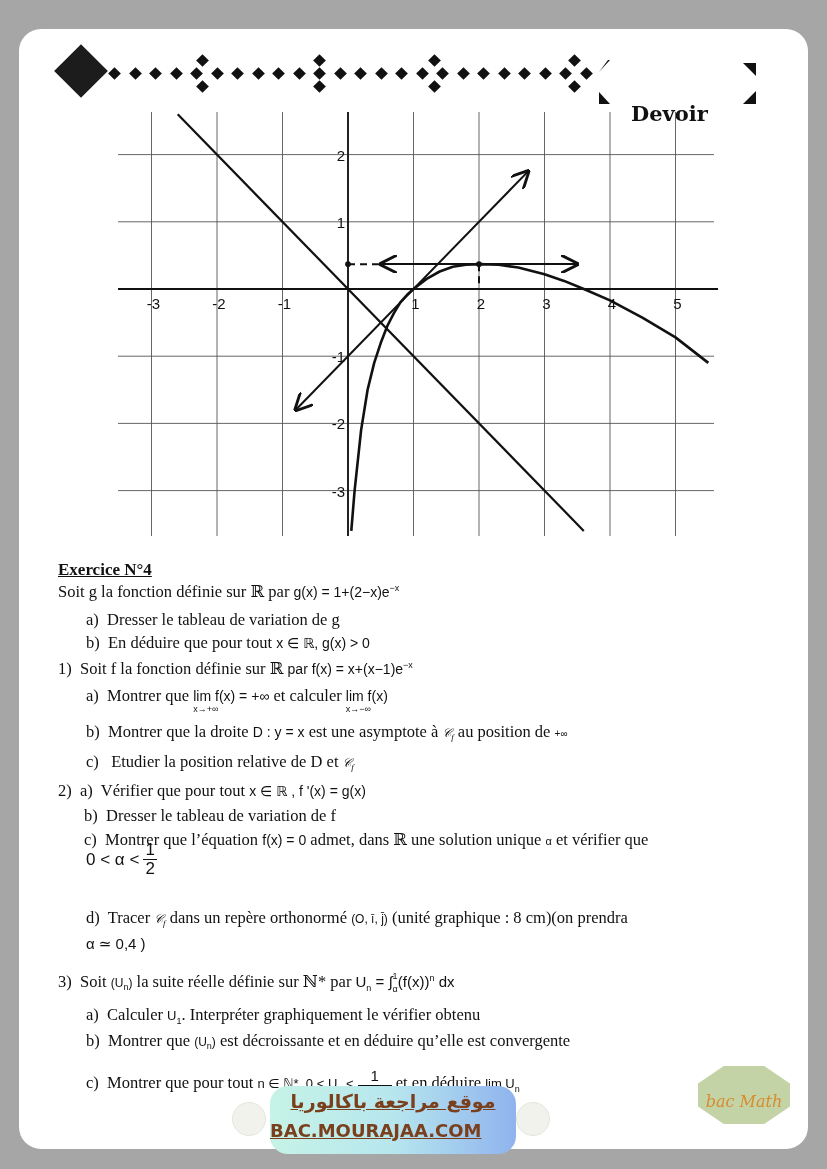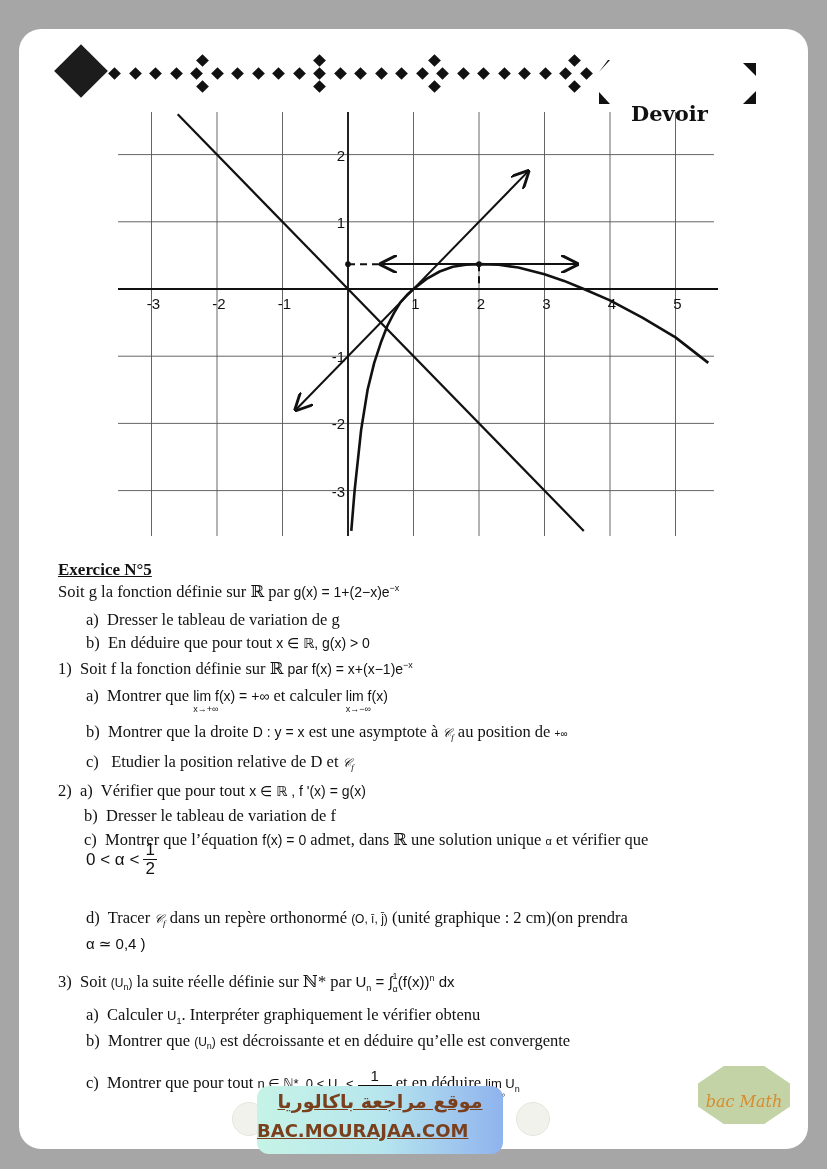--- a/index.html
+++ b/index.html
@@ -11,21 +11,21 @@
   .dot{position:absolute;width:9px;height:9px;background:#111;transform:rotate(45deg);}
   .devoir{position:absolute;left:631px;top:63px;font-family:"DejaVu Serif",serif;font-weight:bold;font-size:21px;color:#111;margin-top:38px;}
   .chart{position:absolute;left:110px;top:110px;}
   .txt{position:absolute;font-family:"Liberation Serif","DejaVu Serif",serif;font-size:16.5px;color:#111;white-space:nowrap;}
   .math{font-family:"Liberation Sans","DejaVu Sans",sans-serif;font-size:14px;}
   .ex-title{font-weight:bold;text-decoration:underline;font-size:17px;}
   .sub{font-size:9px;}
   .frac{display:inline-block;vertical-align:middle;text-align:center;font-family:"Liberation Sans",sans-serif;font-size:17px;line-height:18px;}
   .frac .num{display:block;border-bottom:1.5px solid #111;padding:0 2px;}
   .frac .den{display:block;}
-  .banner{position:absolute;left:257px;top:1086px;width:246px;height:68px;border-radius:12px;background:linear-gradient(90deg,#c6f3e6 0%,#b7e6ee 50%,#8fb3ee 100%);}
+  .banner{position:absolute;left:270px;top:1086px;width:246px;height:68px;border-radius:18px;background:linear-gradient(90deg,#c6f3e6 0%,#b7e6ee 50%,#8fb3ee 100%);}
   .banner .ar{position:absolute;left:0;top:4px;width:100%;text-align:center;font-family:"DejaVu Sans",sans-serif;font-weight:bold;font-size:19px;color:#7a3f1d;text-decoration:underline;}
   .banner .lat{position:absolute;left:0;top:34px;width:100%;text-align:left;font-family:"DejaVu Sans",sans-serif;font-weight:bold;font-size:18px;color:#7a3f1d;text-decoration:underline;}
   .logo-circ{position:absolute;width:32px;height:32px;border-radius:50%;background:#f2f2ec;border:1px solid #e6e6e0;}
   .bacmath{position:absolute;left:698px;top:1066px;width:92px;height:58px;background:#c3d3a6;clip-path:polygon(28% 0,72% 0,100% 30%,100% 70%,72% 100%,28% 100%,0 70%,0 30%);}
   .bacmath span{position:absolute;left:0;top:26px;width:100%;text-align:center;font-family:"DejaVu Serif",serif;font-style:italic;font-size:16px;color:#d88c2e;}
 </style>
 </head>
 <body>
 
 <div class="page"></div>
@@ -115,21 +115,21 @@
     <polyline points="241.3,420.9 244.6,380.6 251.1,320.1 257.6,279.8 264.2,252.9 270.8,232.8 277.3,216.0 283.9,203.2 290.4,192.4 296.9,185.0 303.5,179.0 316.6,168.9 329.7,161.5 342.8,156.8 355.9,154.8 369.0,154.1 388.6,154.8 408.3,157.5 434.5,164.2 454.1,170.9 473.8,179.0 500.0,190.4 532.8,207.9 565.5,227.4 598.3,252.9" fill="none" stroke="#111" stroke-width="2.6" stroke-linejoin="round"></polyline>
     <polyline points="67.7,4.3 473.8,420.9" fill="none" stroke="#111" stroke-width="2.2"></polyline>
     <polyline points="185.6,300.0 418.1,61.4" fill="none" stroke="#111" stroke-width="2" marker-start="url(#ah)" marker-end="url(#ah)"></polyline>
     <polyline points="270.8,154.1 467.3,154.1" fill="none" stroke="#111" stroke-width="2" marker-start="url(#ah)" marker-end="url(#ah)"></polyline>
     <line x1="238" y1="154.136" x2="270.75" y2="154.136" stroke="#111" stroke-width="2" stroke-dasharray="7,5"></line>
     <line x1="369" y1="154.136" x2="369" y2="179" stroke="#111" stroke-width="2" stroke-dasharray="7,5"></line>
     <circle cx="238" cy="154.136" r="2.8" fill="#111"></circle>
     <circle cx="369" cy="154.136" r="2.8" fill="#111"></circle>
   </svg>
 
-<div class="txt ex-title" style="left:58px;top:560px">Exercice N°5</div>
+<div class="txt ex-title" style="left:58px;top:560px">Exercice N°4</div>
 
 <div class="txt" style="left:58px;top:582px">
   <span>Soit g la fonction définie sur ℝ par</span>
   <span class="math"><span>g(x) = 1+(2−x)e</span><sup class="sub">−x</sup></span>
 </div>
 
 <div class="txt" style="left:86px;top:610px">
   <span>a)</span>&nbsp;&nbsp;<span>Dresser le tableau de variation de g</span>
 </div>
 <div class="txt" style="left:86px;top:633px">
@@ -188,21 +188,21 @@
 <div class="txt" style="left:86px;top:841px">
   <span class="math" style="font-size:17px;vertical-align:middle">0 &lt; α &lt;</span>
   <span class="frac"><span class="num">1</span><span class="den">2</span></span>
 </div>
 <div class="txt" style="left:86px;top:908px">
   <span>d)</span>&nbsp;
   <span>Tracer</span>
   <span style="font-style:italic;font-size:12px"><span>𝒞</span><sub class="sub">f</sub></span>
   <span>dans un repère orthonormé</span>
   <span class="math" style="font-size:12px">(O, ī, j̄)</span>
-  <span>(unité graphique : 2 cm)(on prendra</span>
+  <span>(unité graphique : 8 cm)(on prendra</span>
 </div>
 <div class="txt" style="left:86px;top:934px">
   <span class="math" style="font-size:15px">α ≃ 0,4 )</span>
 </div>
 
 <div class="txt" style="left:58px;top:972px">
   <span>3)</span>&nbsp;
   <span>Soit</span>
   <span class="math" style="font-size:12px"><span>(U</span><sub class="sub">n</sub><span>)</span></span>
   <span>la suite réelle définie sur ℕ* par</span>

